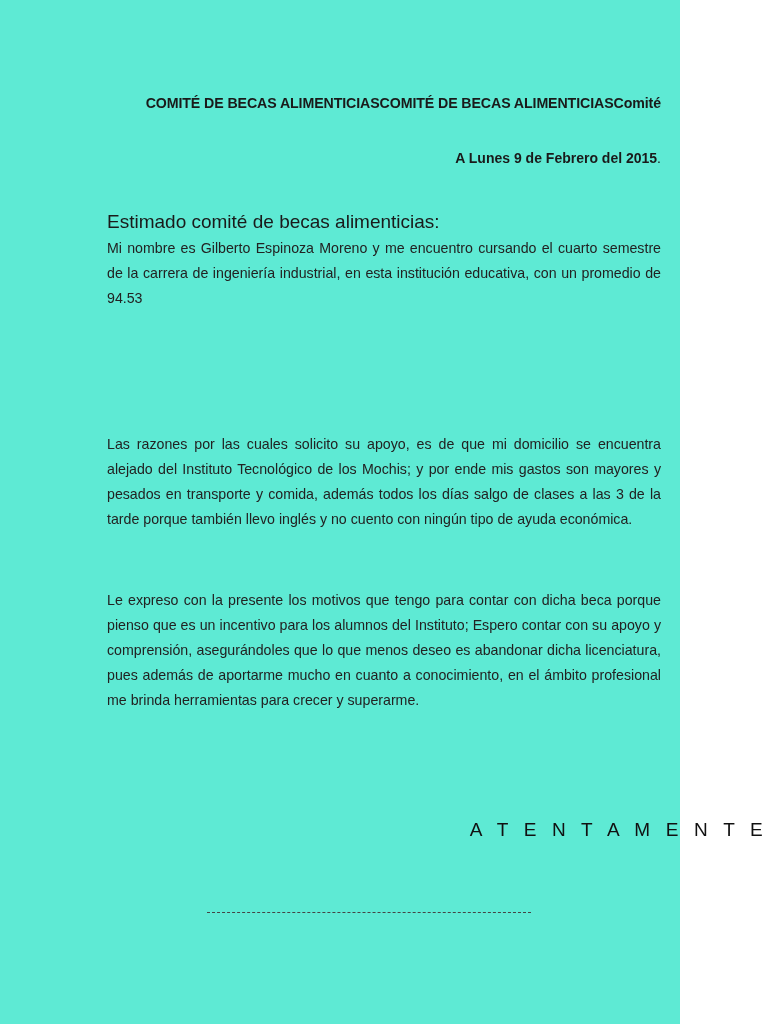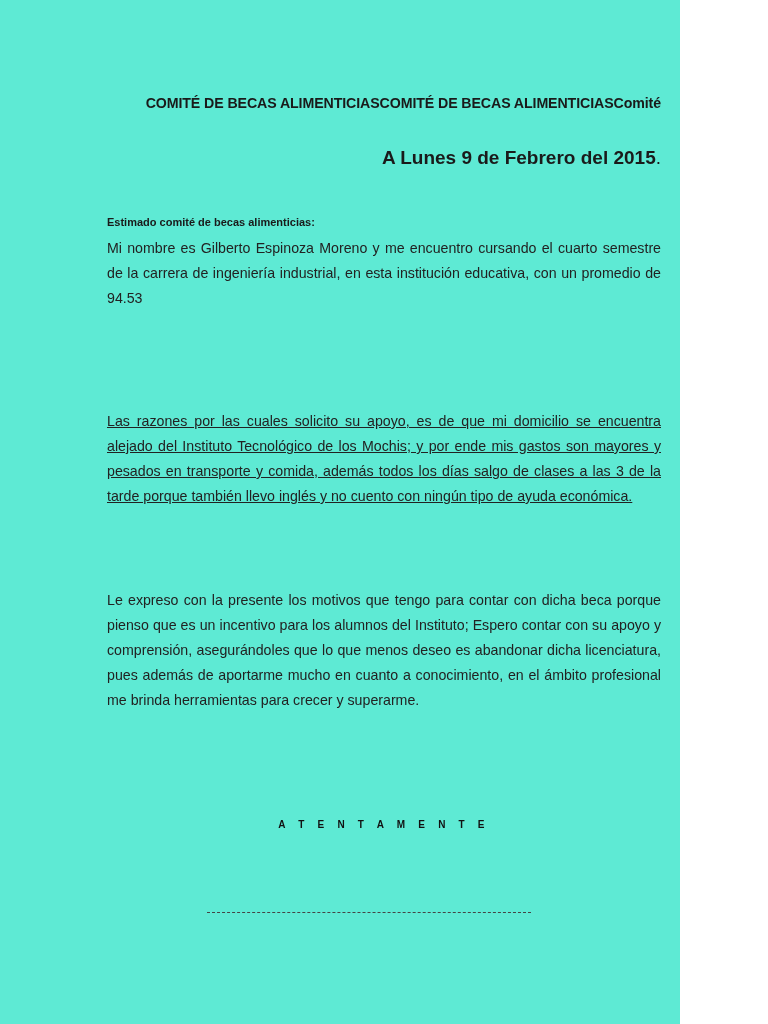--- a/index.html
+++ b/index.html
@@ -2,31 +2,31 @@
 <html><head>
 <meta charset="utf-8">
 <style>
   html, body { margin: 0; padding: 0; background: #ffffff; }
   body { width: 768px; height: 1024px; position: relative; overflow: hidden;
          font-family: "Liberation Sans", sans-serif; color: #1a1a1a; }
   .page { position: absolute; left: 0; top: 0; width: 680px; height: 1024px; background: #5eead4; }
   .col { position: absolute; left: 107px; width: 554px; }
   .header { top: 92px; text-align: right; font-weight: bold; font-size: 14.2px; line-height: 22px; letter-spacing: -0.1px; }
   .header .dot { font-weight: normal; }
-  .date { top: 147px; text-align: right; font-weight: bold; font-size: 19px; line-height: 22px; }
+  .date { top: 147px; text-align: right; font-weight: bold; font-size: 14px; line-height: 22px; }
   .date .dot { font-weight: normal; }
-  .salutation { top: 211px; font-weight: bold; font-size: 11px; line-height: 22px; }
+  .salutation { top: 211px; font-weight: normal; font-size: 19px; line-height: 22px; }
   .para { font-size: 14.2px; line-height: 25px; text-align: justify; color: #222; }
   .p1 { top: 236px; }
   .p2 { top: 342px; }
-  .p3 { top: 409px; text-decoration: underline; }
+  .p3 { top: 432px; }
   .p4 { top: 588px; }
   .p5 { top: 742px; }
-  .closing { position: absolute; top: 819px; left: 0; width: 768px; text-align: center;
-             font-weight: bold; font-size: 10px; letter-spacing: 5.2px; color: #111; }
+  .closing { position: absolute; top: 819px; left: 0; width: 768px; text-align: right;
+             font-weight: normal; font-size: 19px; letter-spacing: 5.2px; color: #111; }
   .signature-line { position: absolute; top: 912px; left: 207px; width: 324px; height: 0;
                     border-top: 1.5px dashed #444; }
 </style>
 </head>
 <body>
 
 <div class="page">
 
   <div class="col header">
     <div>COMITÉ DE BECAS ALIMENTICIASCOMITÉ DE BECAS ALIMENTICIASComité</div>

